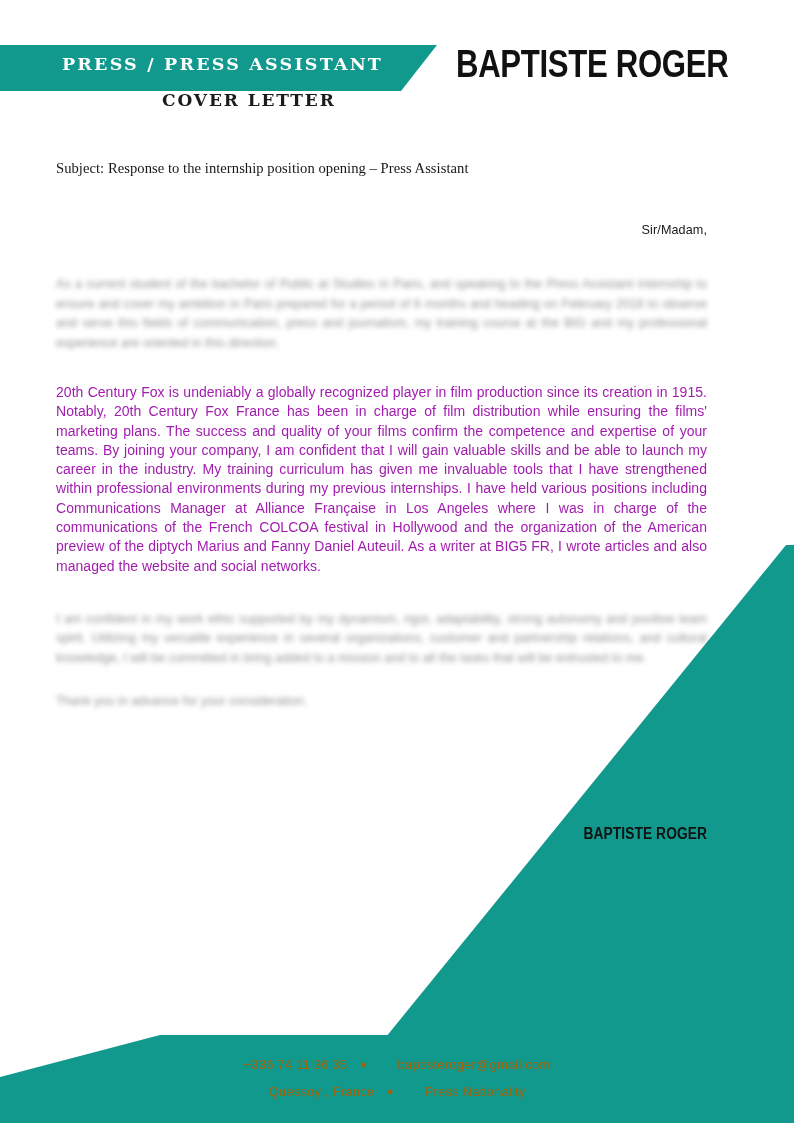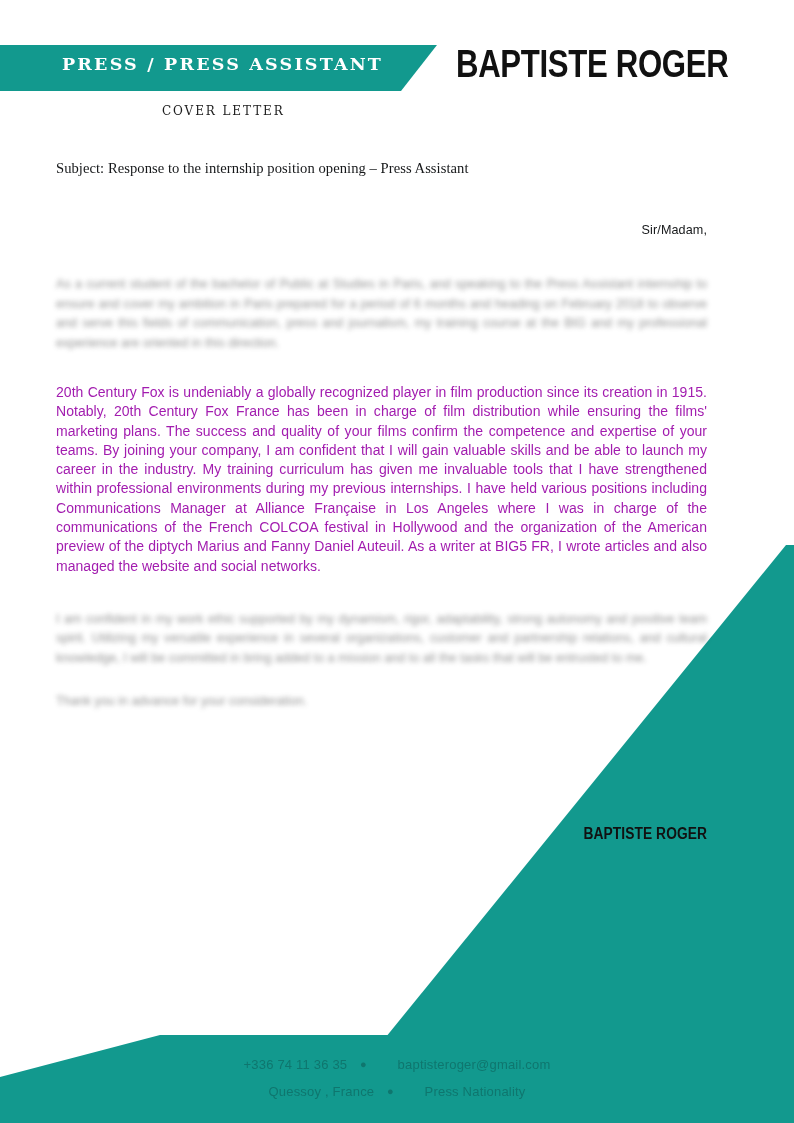--- a/index.html
+++ b/index.html
@@ -53,25 +53,25 @@
     font-size: 38px;
     font-weight: 700;
     letter-spacing: -0.4px;
     transform: scaleX(0.82);
     transform-origin: left top;
     white-space: nowrap;
   }
   .header-subtitle {
     position: absolute;
     left: 162px;
-    top: 104px;
+    top: 90px;
     color: #1c1c1c;
     font-family: "DejaVu Serif", serif;
-    font-size: 12px;
-    font-weight: 400;
+    font-size: 17px;
+    font-weight: 700;
     letter-spacing: 1.9px;
     white-space: nowrap;
   }
 
   
   .doc-body {
     position: absolute;
     left: 56px;
     top: 160px;
     width: 651px;
@@ -145,21 +145,21 @@
     bottom: 0;
     width: 794px;
     height: 88px;
   }
   .footer-lines {
     position: absolute;
     left: 0;
     top: 16px;
     width: 794px;
     text-align: center;
-    color: #0f766e;
+    color: #a16207;
   }
   .footer-row {
     font-family: "Liberation Sans", sans-serif;
     font-size: 13px;
     letter-spacing: 0.2px;
     line-height: 26px;
     white-space: nowrap;
   }
   .footer-row .sep {
     display: inline-block;

